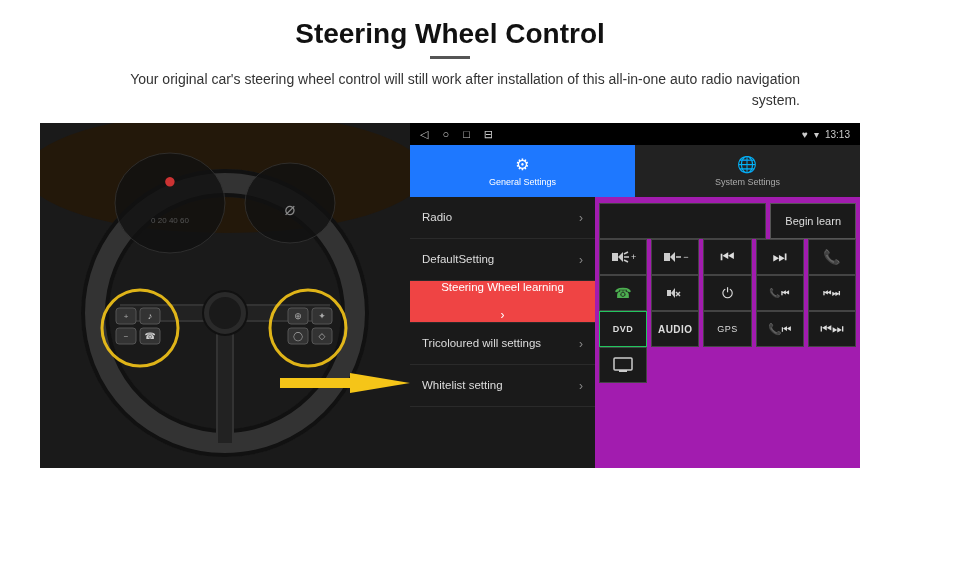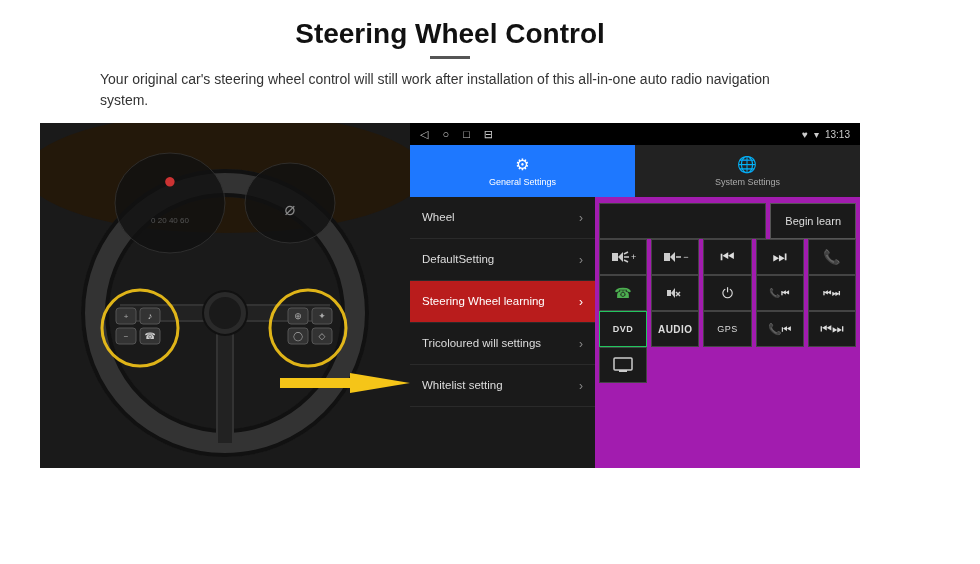--- a/index.html
+++ b/index.html
@@ -32,21 +32,21 @@
       width: 40px;
       height: 3px;
       background: #555;
       margin: 0 auto 10px auto;
     }
 
     .subtitle {
       font-size: 14px;
       color: #333;
       line-height: 1.5;
-      text-align: left;
+      text-align: right;
       max-width: 700px;
       margin: 0 auto 12px auto;
     }
 
     .content-row {
       display: flex;
       width: 100%;
       height: 345px;
     }
 
@@ -144,22 +144,23 @@
       justify-content: space-between;
       padding: 0 12px;
       height: 42px;
       border-bottom: 1px solid #2a2a2a;
       cursor: pointer;
       color: #ddd;
       font-size: 11.5px;
     }
 
     .menu-item.active {
-      background: #b91c1c;
+      background: #ef4444;
       color: #fff;
+      flex-direction: column;
     }
 
     .menu-item .chevron {
       color: #888;
       font-size: 12px;
     }
 
     .menu-item.active .chevron {
       color: #fff;
     }
@@ -286,21 +287,21 @@
         <div class="tab-item">
           <span class="tab-icon">🌐</span>
           <span class="tab-label">System Settings</span>
         </div>
       </div>
 
       <div class="menu-grid">
 
         <div class="menu-list">
           <div class="menu-item">
-            <span class="menu-item-text">Wheel</span>
+            <span class="menu-item-text">Radio</span>
             <span class="chevron">›</span>
           </div>
           <div class="menu-item">
             <span class="menu-item-text">DefaultSetting</span>
             <span class="chevron">›</span>
           </div>
           <div class="menu-item active">
             <span class="menu-item-text">Steering Wheel learning</span>
             <span class="chevron">›</span>
           </div>

